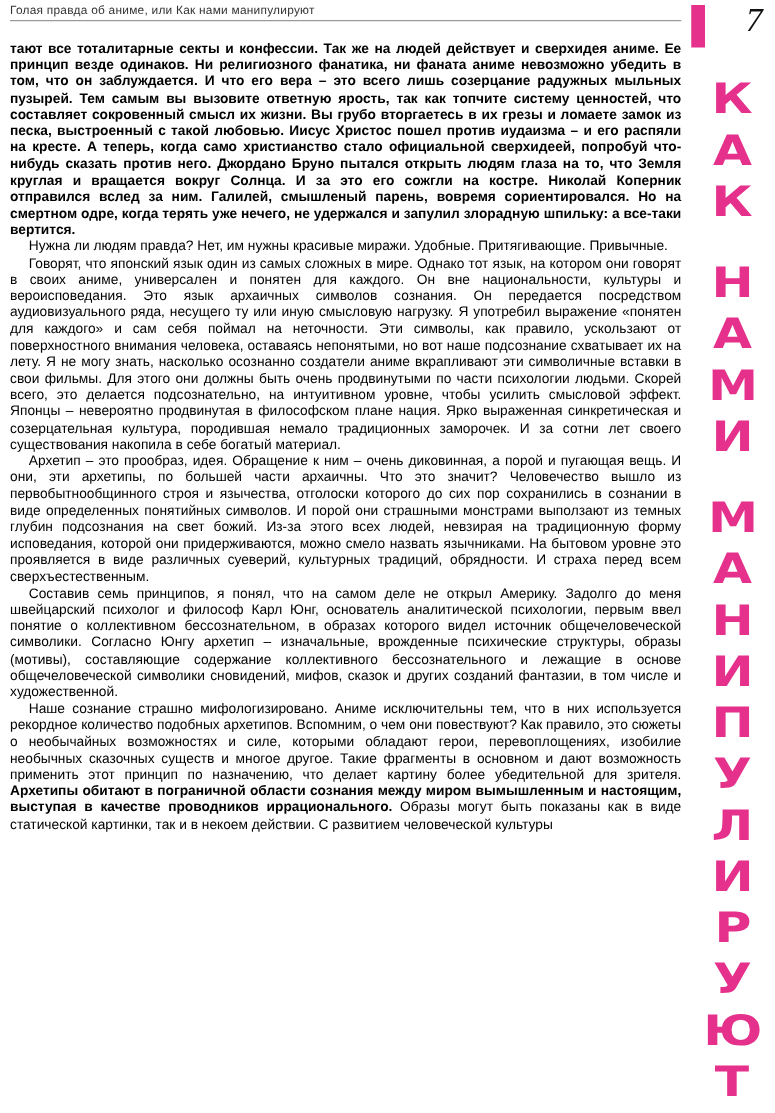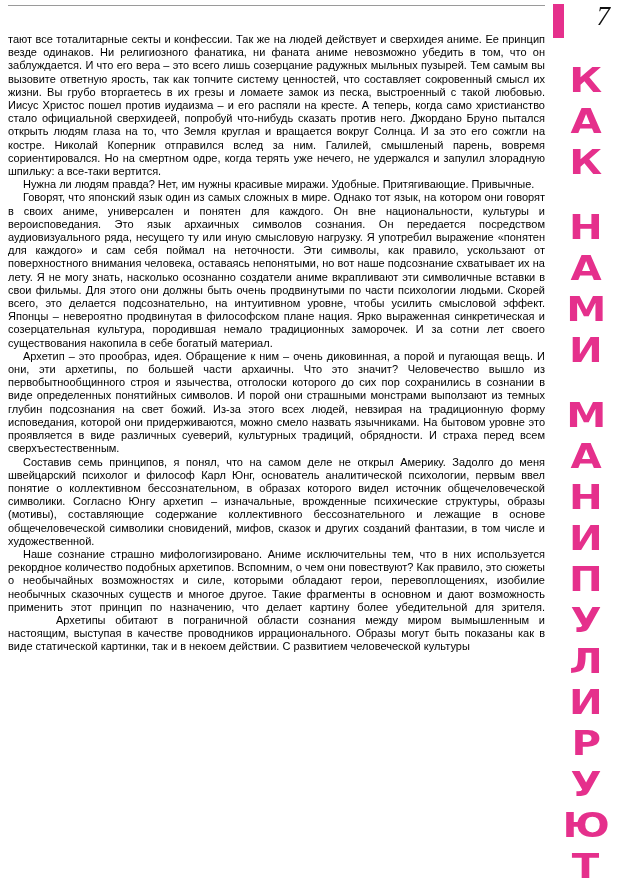--- a/index.html
+++ b/index.html
@@ -80,29 +80,30 @@
     position: absolute;
     top: 33px;
     left: 8px;
     width: 537px;
     text-align: justify;
     font-size: 11px;
     line-height: 13.2px;
     hyphens: auto;
   }
   .para { margin: 0; text-indent: 15px; }
-  .para.no-indent { text-indent: 0; }
-  .para b { font-weight: normal; margin-left: 48px; }
+  .para.no-indent { text-indent: 0; font-weight: bold; }
+  .para b { font-weight: bold; }
 </style>
 </head>
 <body>
 
 <div class="book-page">
 
   <div class="page-header">
+    <div class="running-title">Голая правда об аниме, или Как нами манипулируют</div>
     <hr class="header-rule">
   </div>
 
   <div class="accent-bar"></div>
   <div class="page-number">7</div>
 
   <div class="vertical-title">
       <span class="v-letter">К</span>
       <span class="v-letter">А</span>
       <span class="v-letter">К</span>

